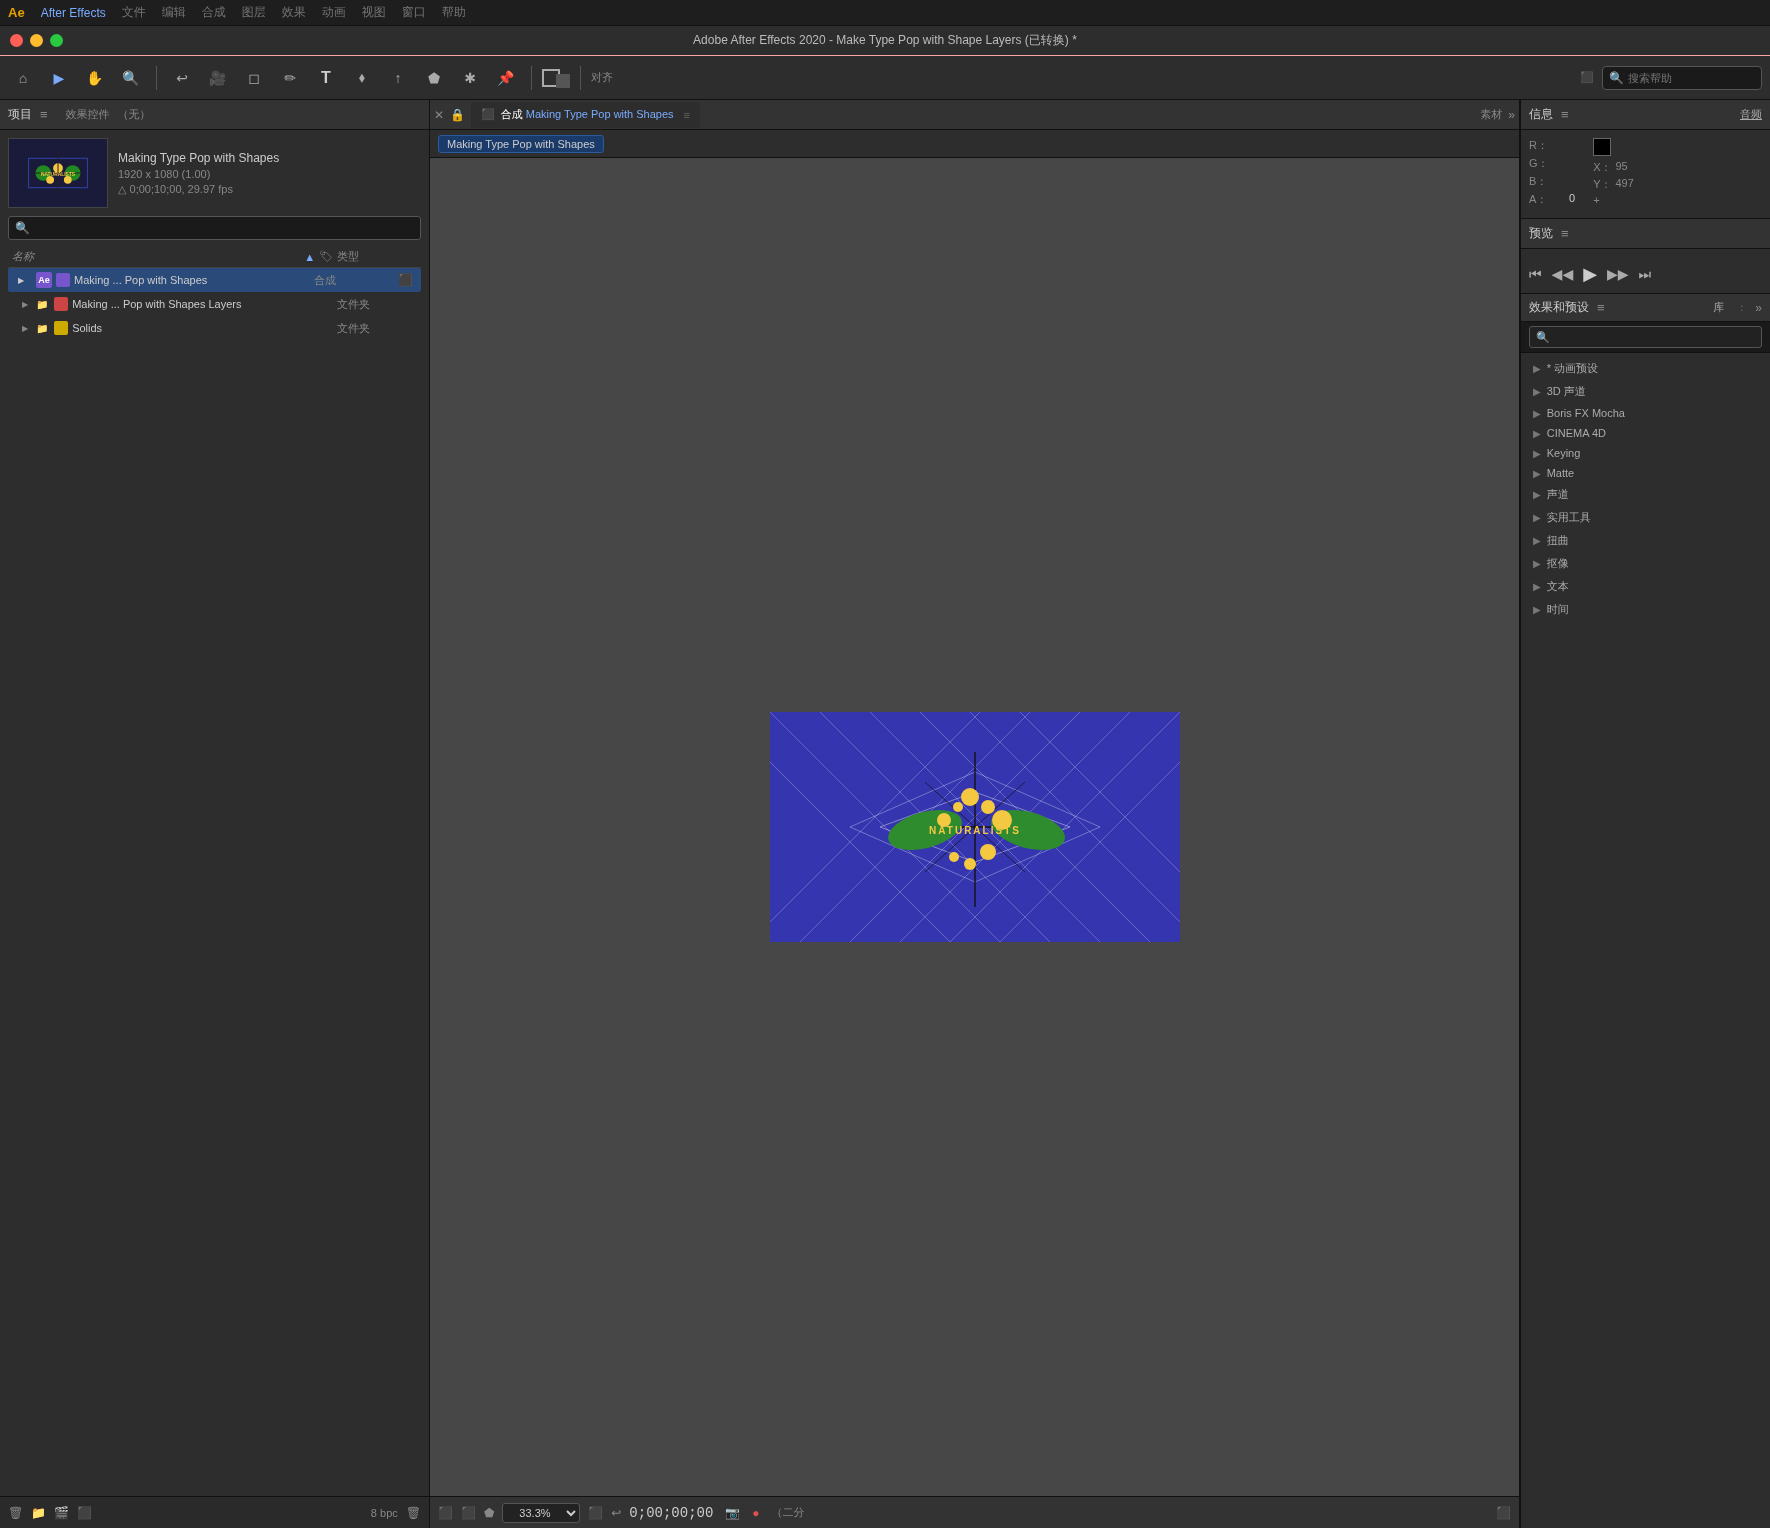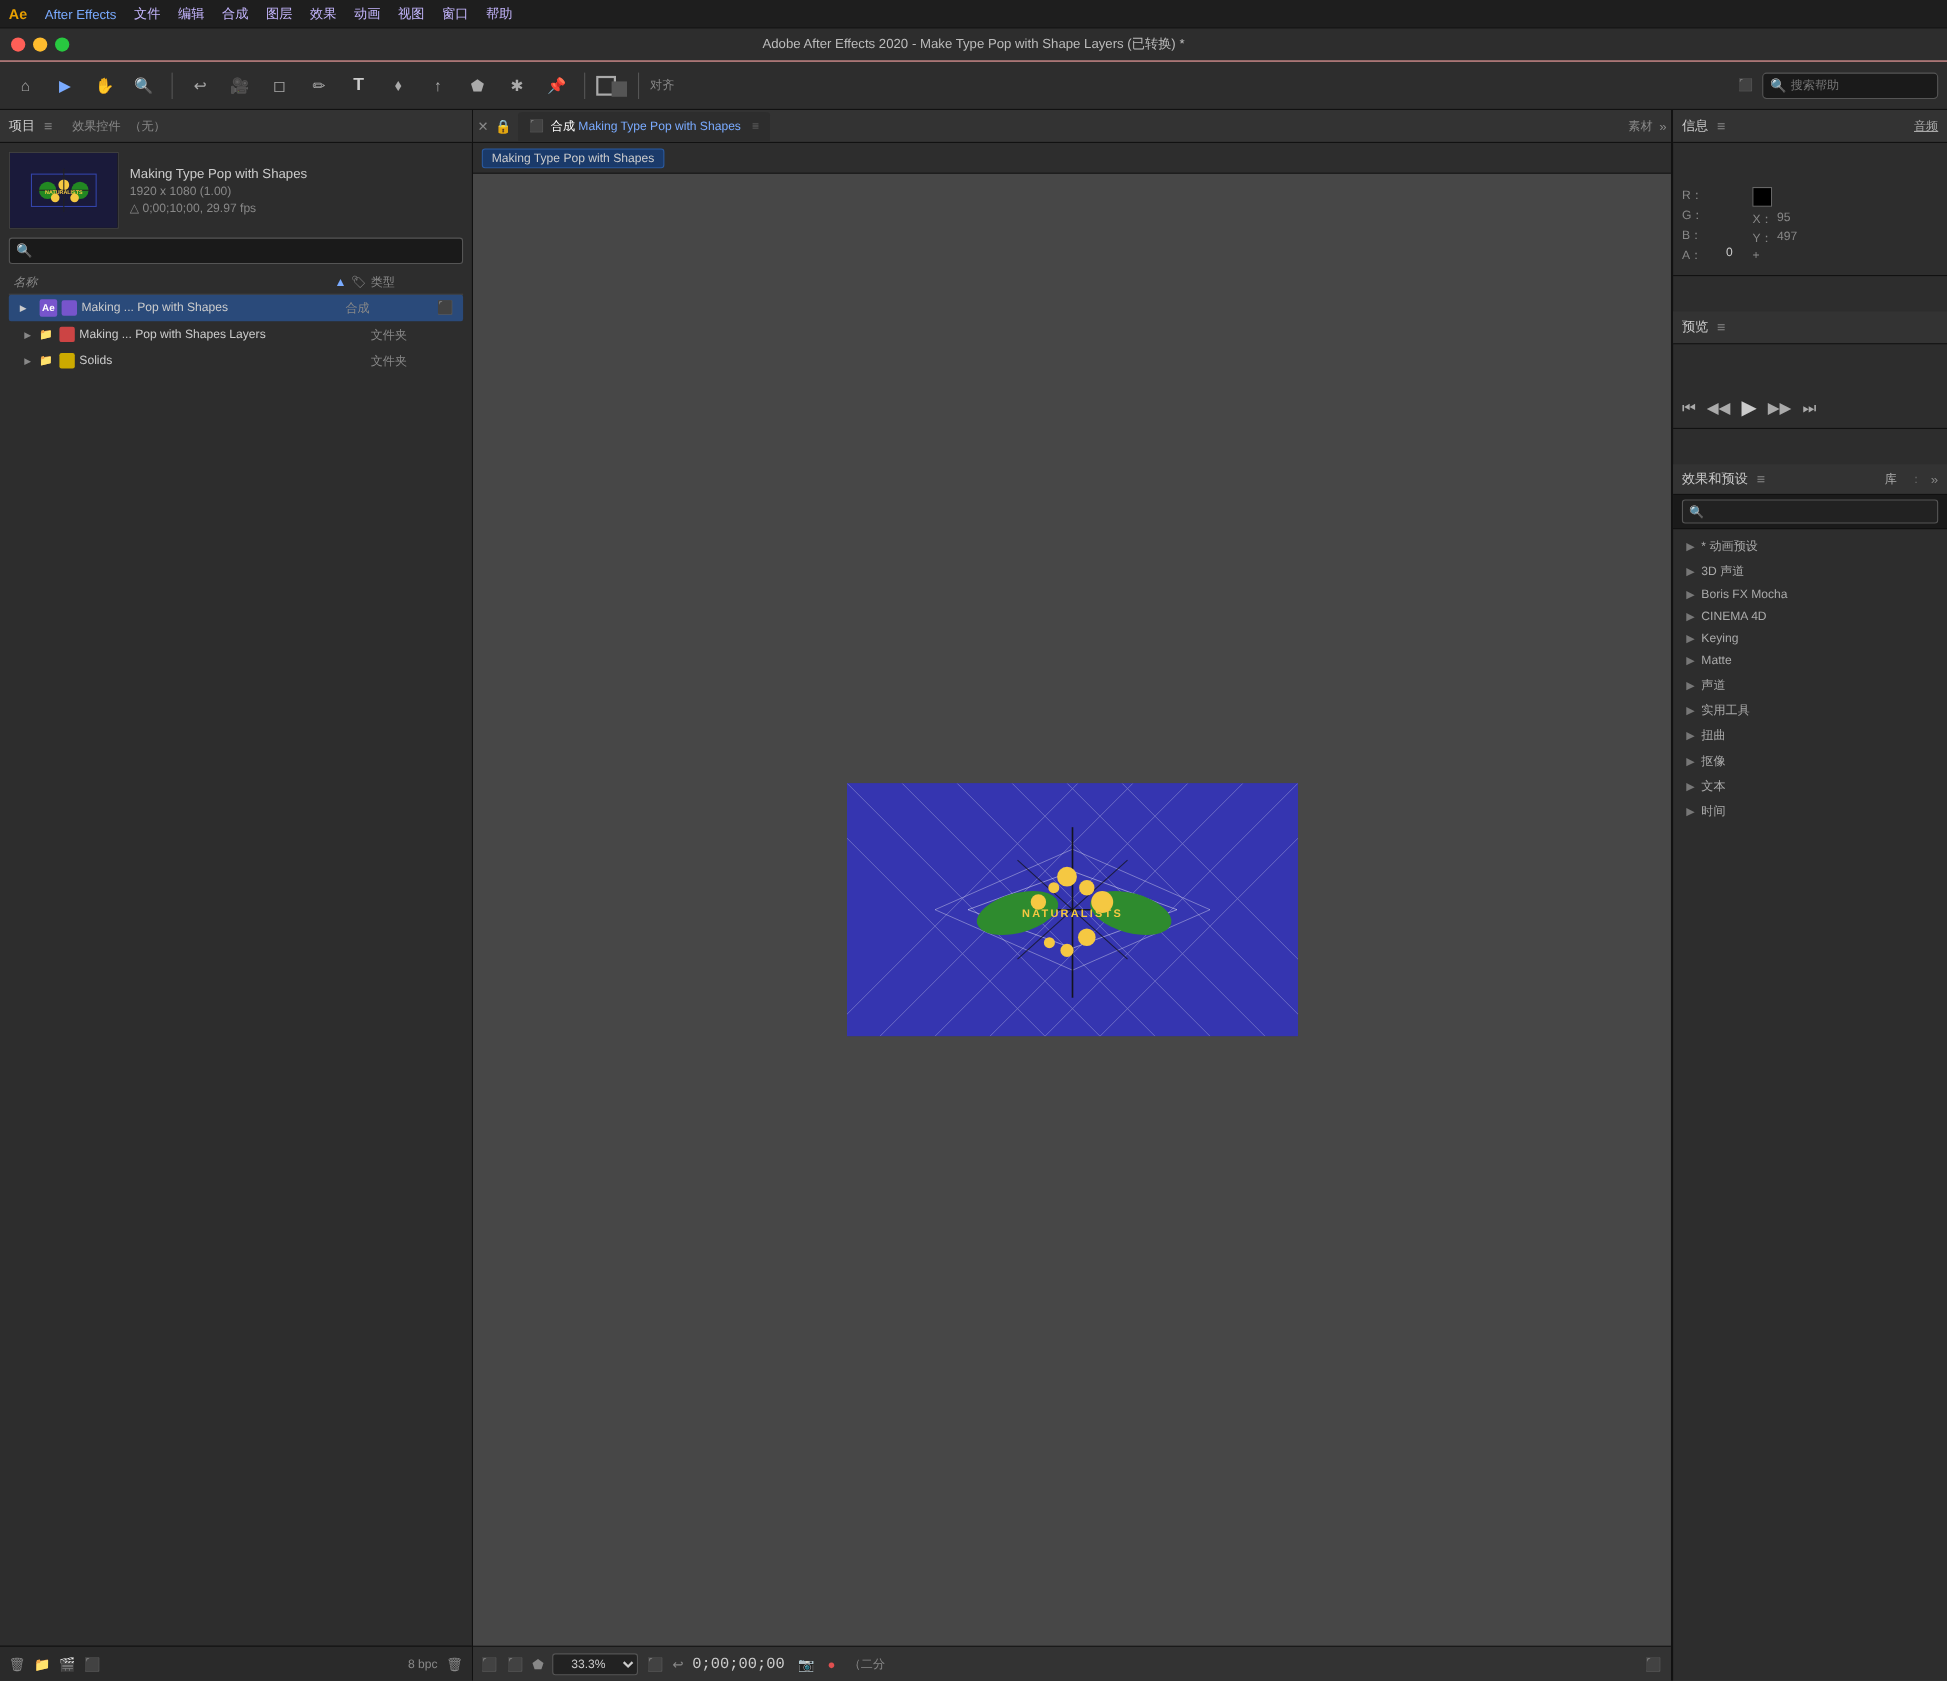--- a/index.html
+++ b/index.html
@@ -22,21 +22,21 @@
       padding: 0 8px;
       gap: 16px;
       border-bottom: 1px solid #111;
     }
     .menu-bar .app-logo {
       color: #e8a000;
       font-weight: bold;
       font-size: 13px;
     }
     .menu-bar .menu-item {
-      color: #c4b5fd;
+      color: #737373;
       font-size: 12px;
       cursor: pointer;
     }
 
     
     .title-bar {
       background: #2d2d2d;
       height: 30px;
       display: flex;
       align-items: center;
@@ -329,21 +329,20 @@
       font-family: Liberation Mono, monospace;
     }
 
     
     .right-panel {
       width: 250px;
       background: #2d2d2d;
       display: flex;
       flex-direction: column;
       border-left: 1px solid #111;
-      gap: 32px;
     }
     .info-panel {
       padding: 8px;
       border-bottom: 1px solid #111;
     }
     .info-row {
       display: flex;
       gap: 20px;
       margin-bottom: 3px;
       font-size: 11px;

